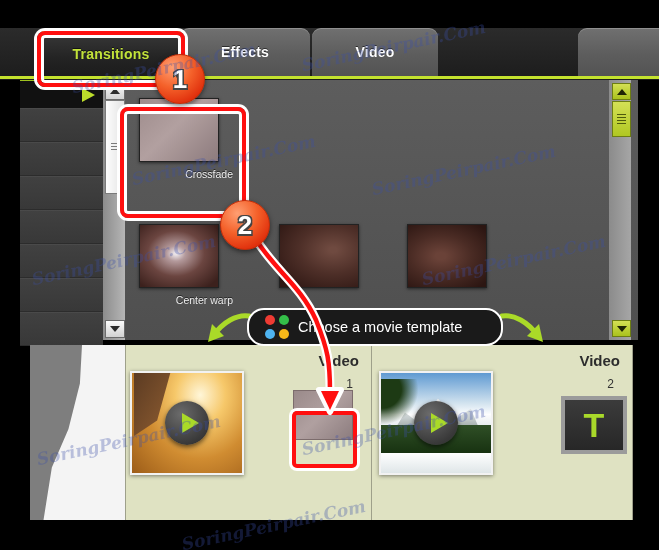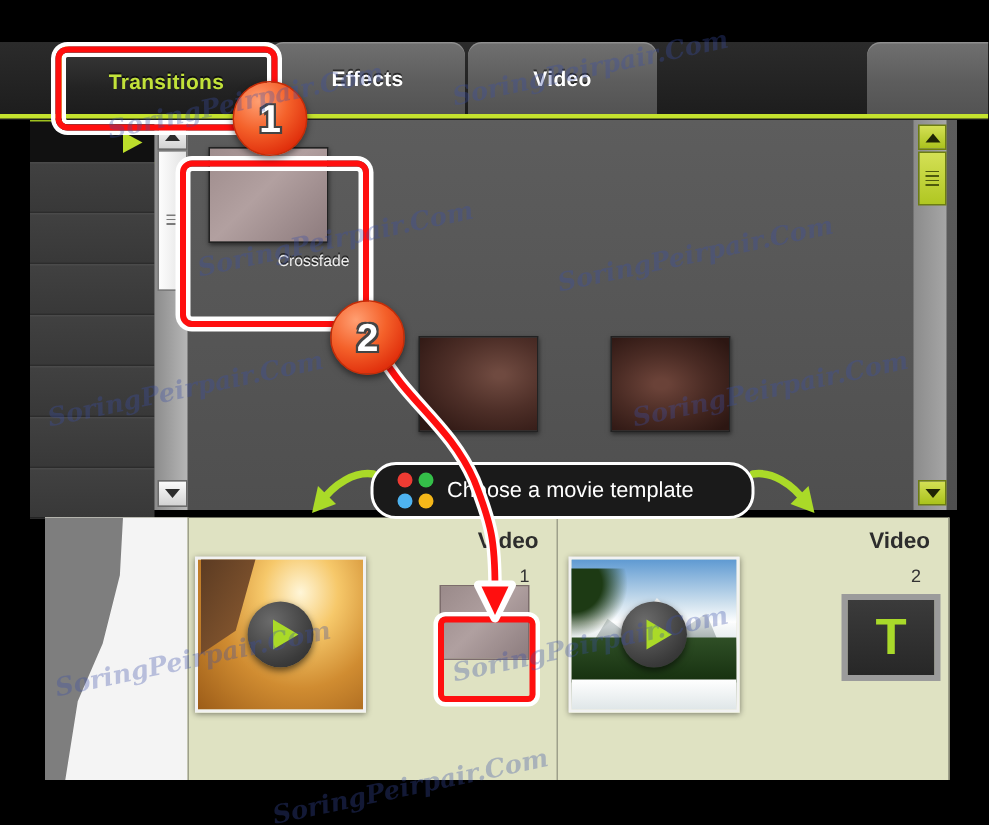--- a/index.html
+++ b/index.html
@@ -215,20 +215,24 @@
         <div class="tri-dn"></div>
       </div>
   </div>
 
   <div class="grid">
     <div class="titem" style="left:0px;top:16px">
       <div class="thumb th-crossfade"></div>
       <div class="tlabel">Crossfade</div>
     </div>
 
+    <div class="titem" style="left:0px;top:142px">
+      <div class="thumb th-center"></div>
+      <div class="tlabel">Center warp</div>
+    </div>
     <div class="titem" style="left:140px;top:142px">
       <div class="thumb th-d5"></div>
       <div class="tlabel"></div>
     </div>
     <div class="titem" style="left:268px;top:142px">
       <div class="thumb th-d6"></div>
       <div class="tlabel"></div>
     </div>
   </div>
 

